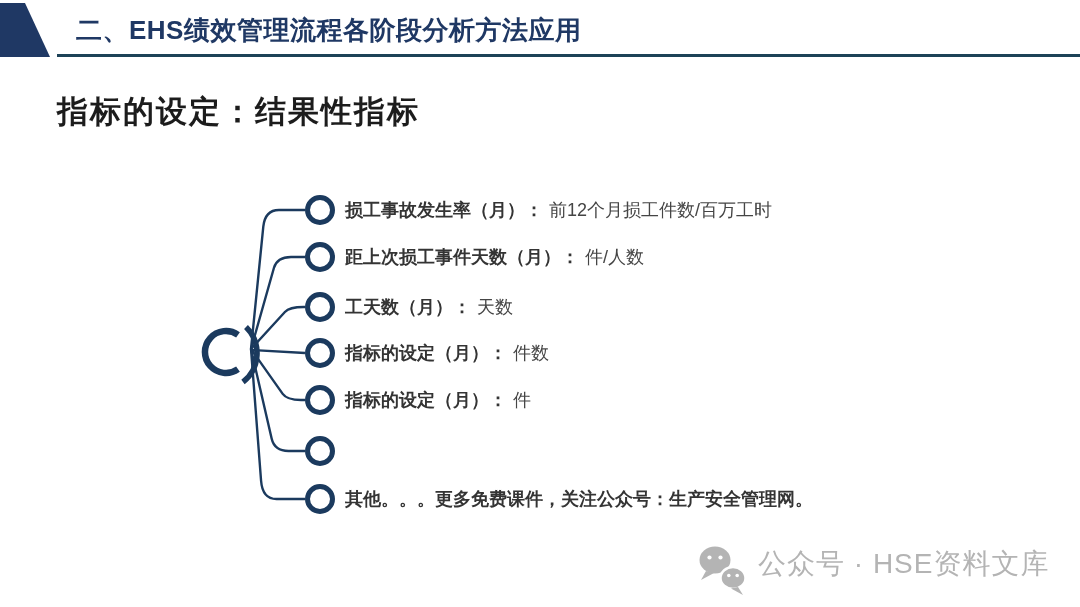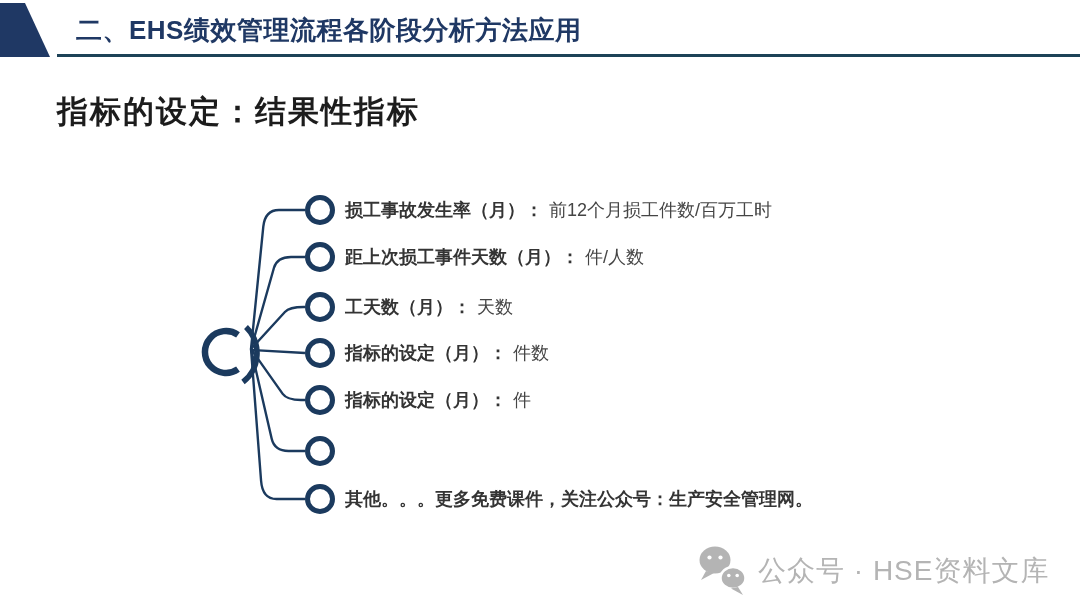--- a/index.html
+++ b/index.html
@@ -34,21 +34,21 @@
   .diagram-svg{position:absolute;left:0;top:0;pointer-events:none;}
   .item-row{
     position:absolute;left:345px;height:30px;line-height:30px;white-space:nowrap;
     font-size:18px;color:#383838;
   }
   .item-label{font-weight:bold;color:#343434;}
   .item-value{font-weight:normal;color:#454545;margin-left:6px;}
 
   
   .watermark{
-    position:absolute;left:698px;top:545px;display:flex;align-items:center;
+    position:absolute;left:698px;top:545px;display:flex;
     color:#b4b4b4;
   }
   .watermark-text{
     font-size:28px;letter-spacing:1px;white-space:nowrap;margin-left:10px;color:#b4b4b4;
   }
 </style>
 </head>
 <body>
 
 <div class="slide">

